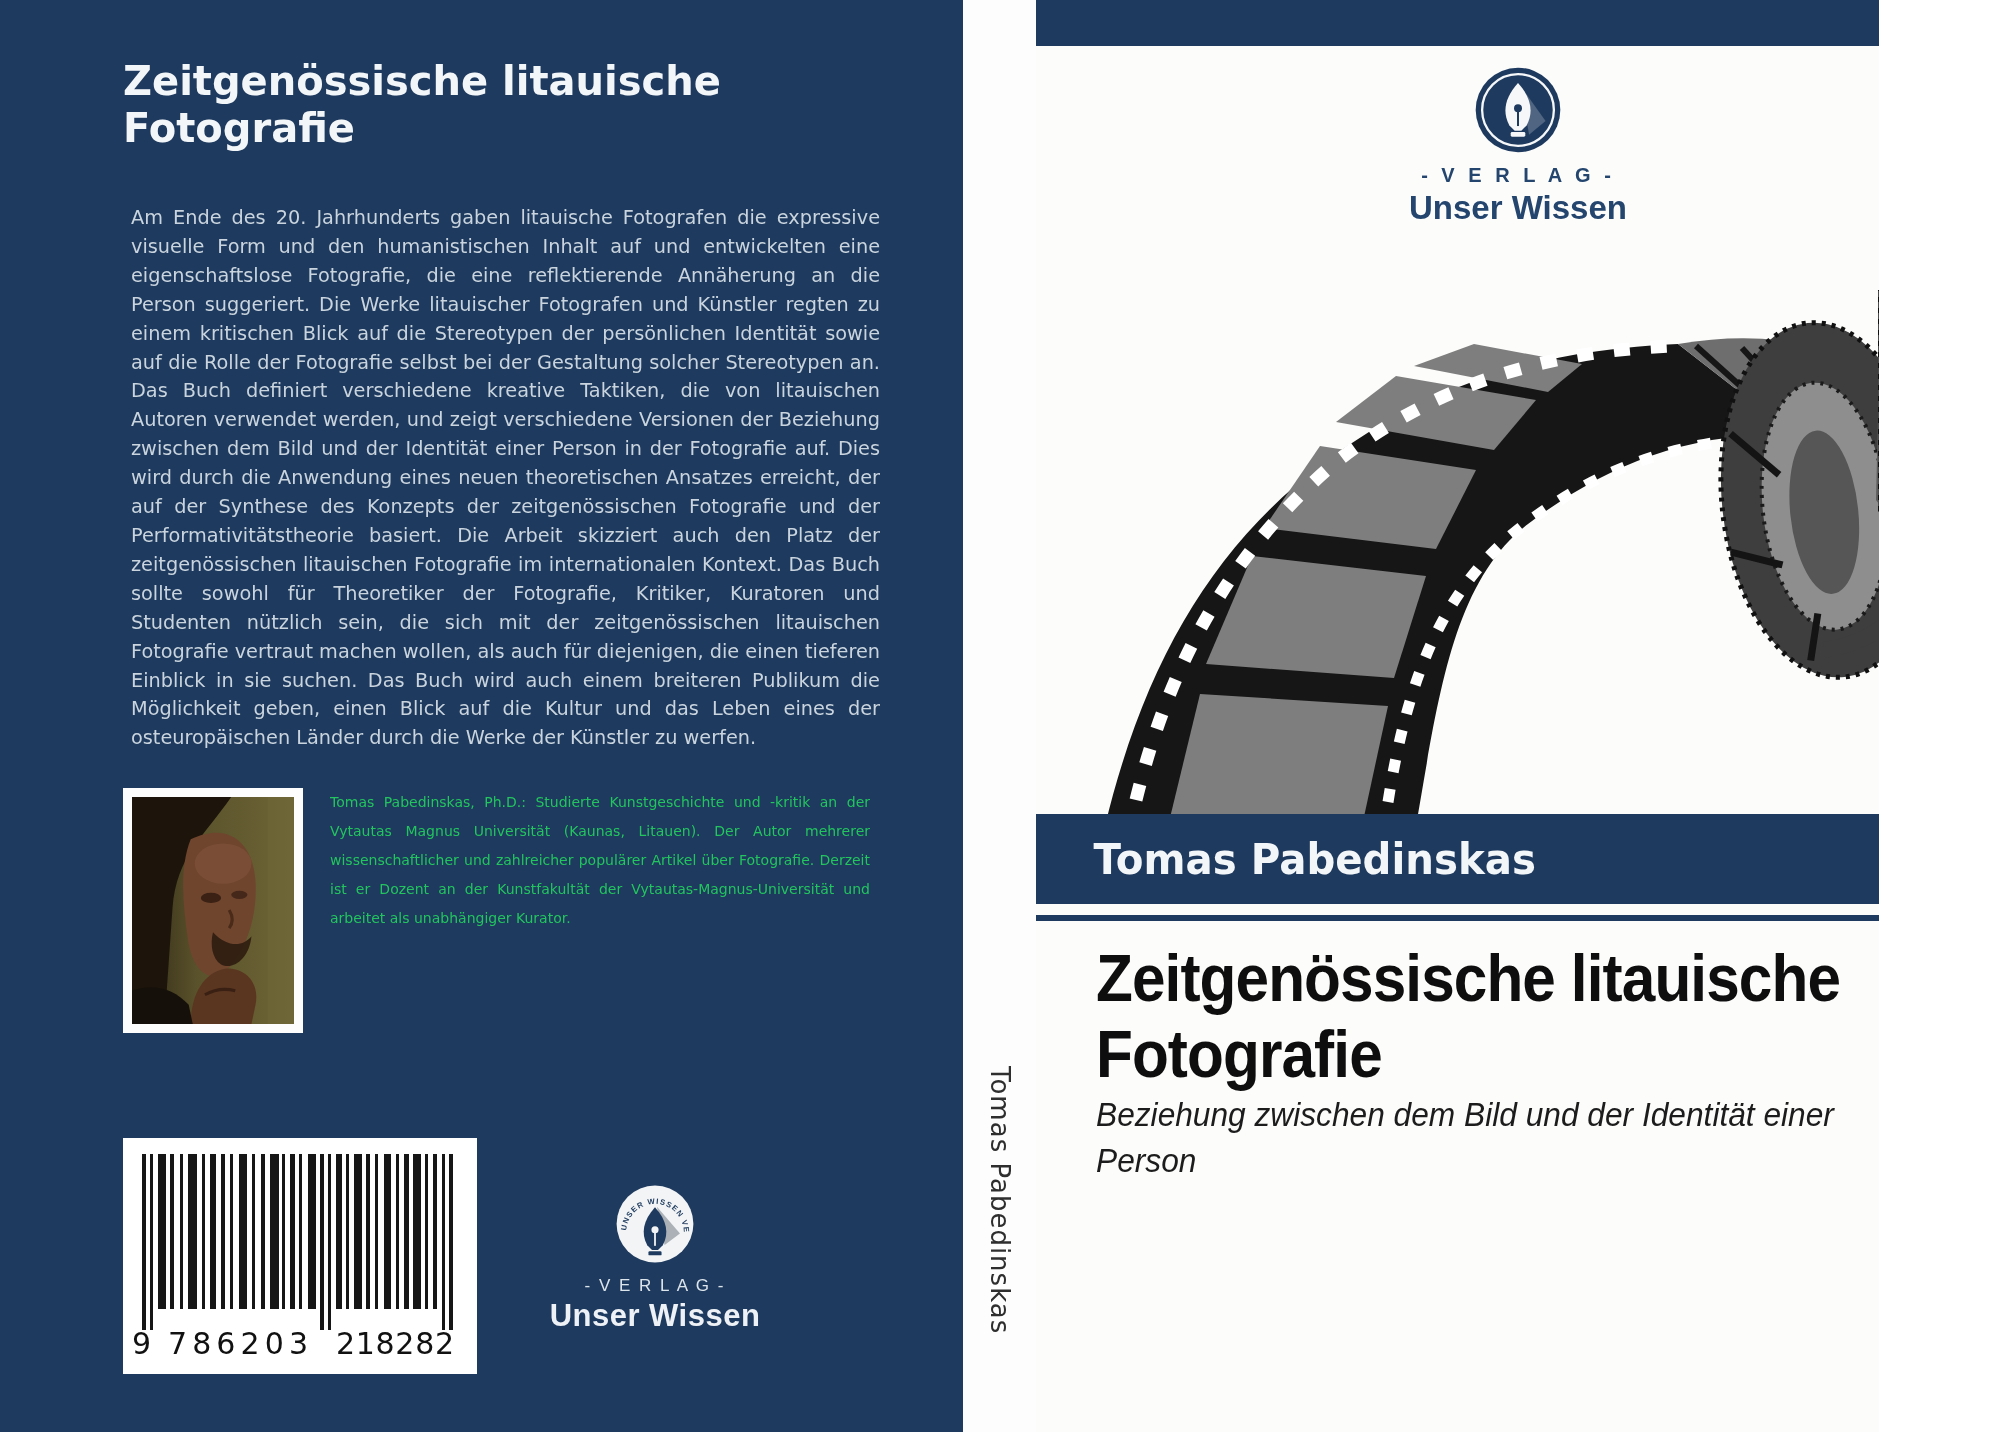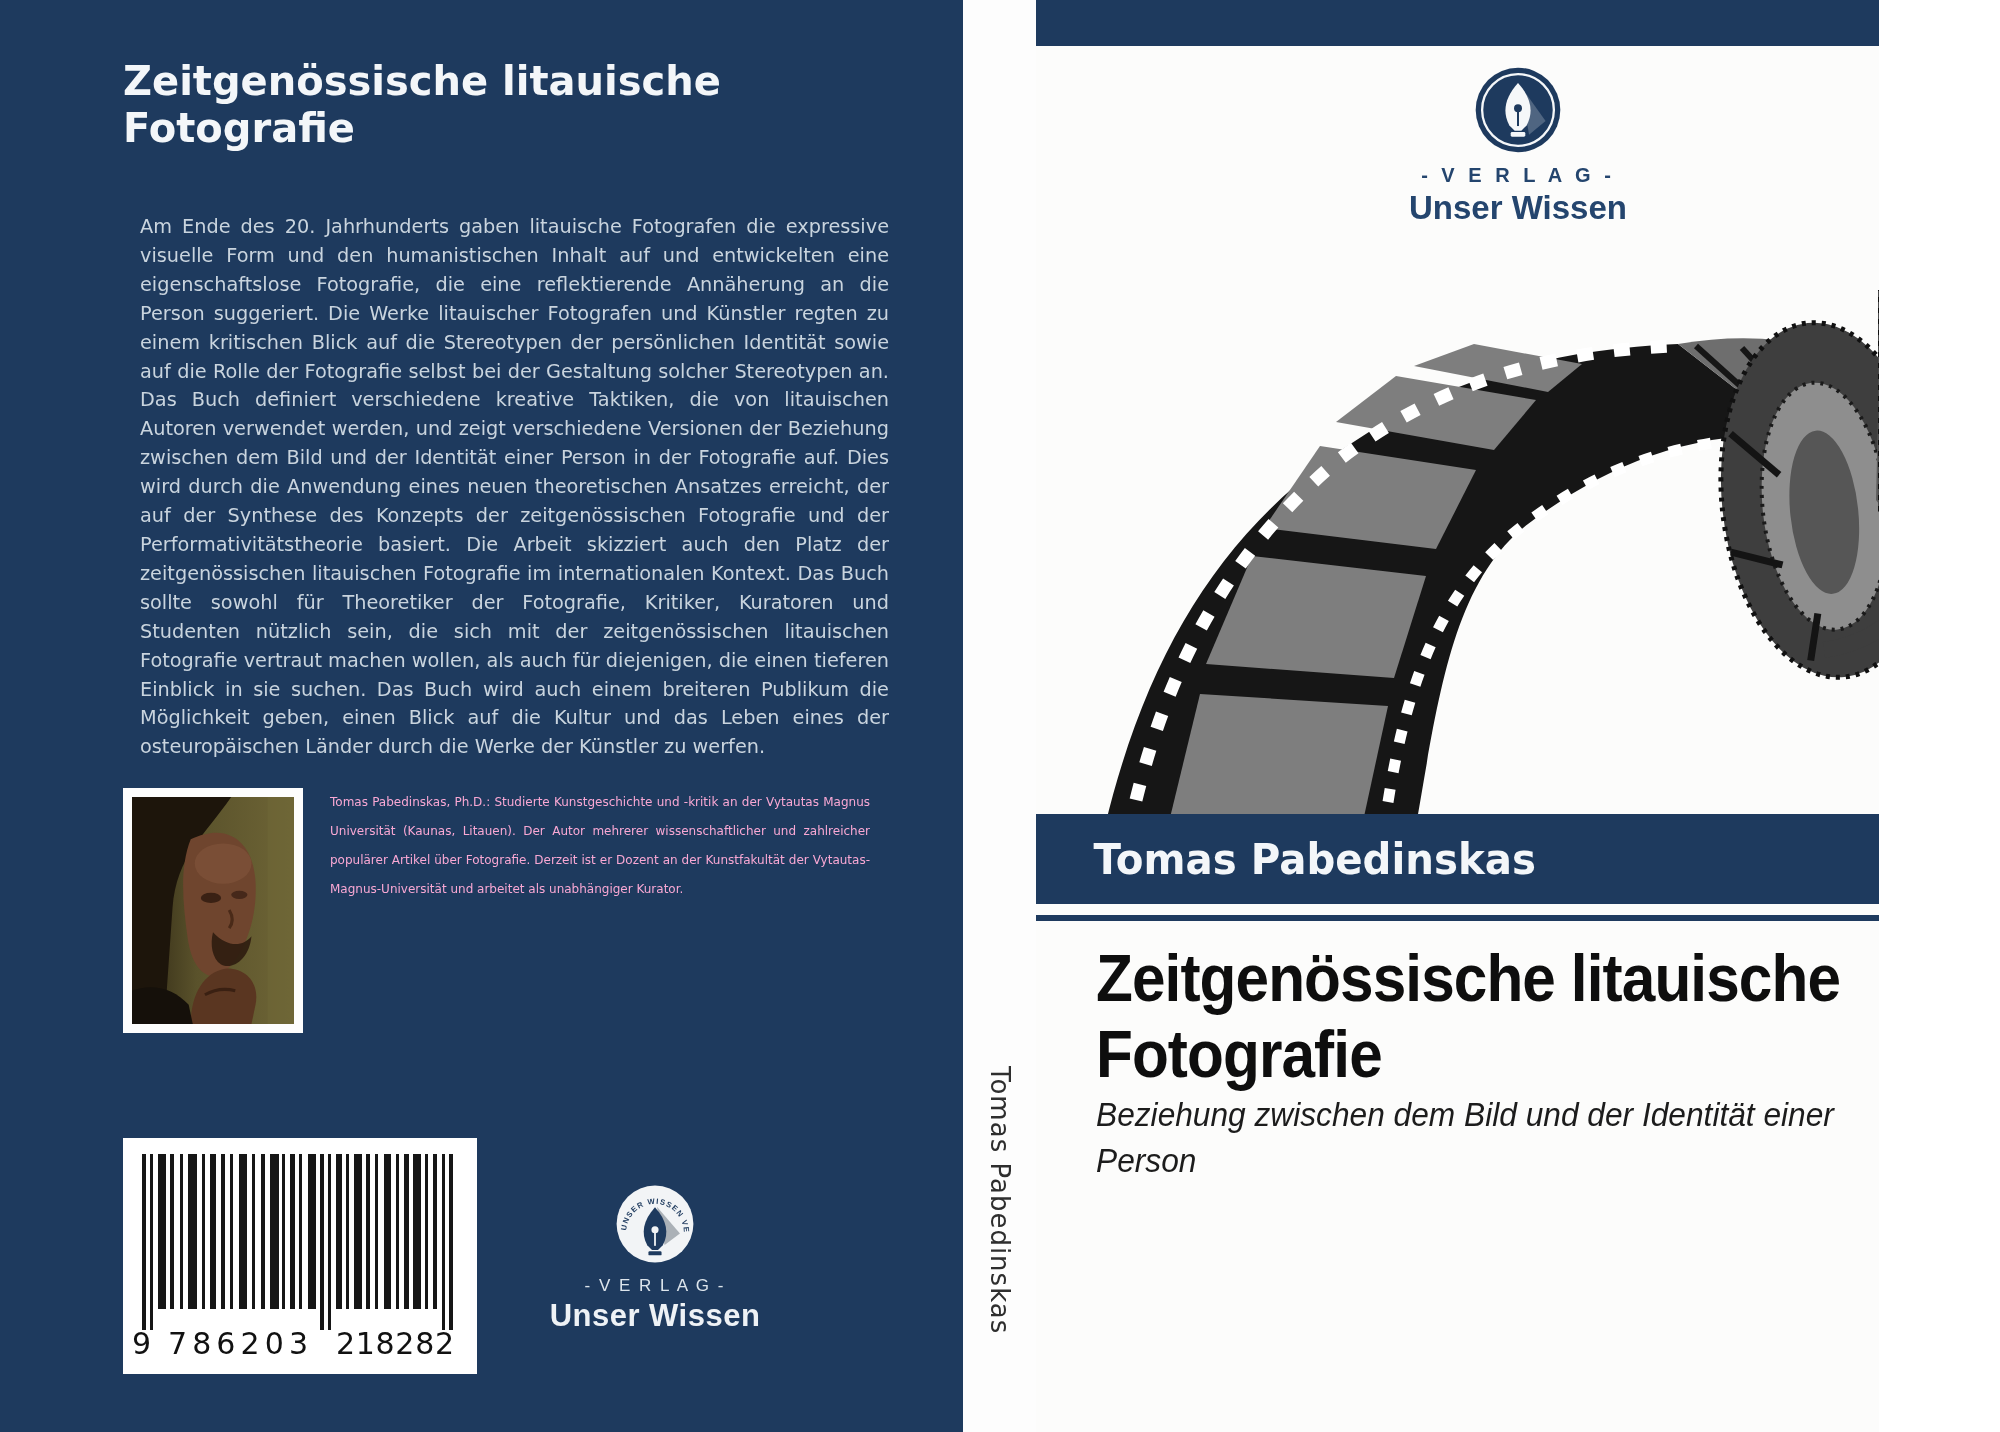--- a/index.html
+++ b/index.html
@@ -4,27 +4,27 @@
 <style>
   html,body{margin:0;padding:0;background:#ffffff;}
   .page{position:relative;width:1879px;height:1432px;overflow:hidden;background:#ffffff;
         font-family:"DejaVu Sans",sans-serif;}
 
   
   .back{position:absolute;left:0;top:0;width:963px;height:1432px;background:#1e3a5e;}
   .back-title{position:absolute;left:123px;top:58px;width:700px;margin:0;
               font-family:"DejaVu Sans",sans-serif;font-weight:bold;
               font-size:40px;line-height:1.18;color:#f3f6f9;letter-spacing:0;}
-  .back-body{position:absolute;left:123px;top:196px;width:749px;margin:17px;
+  .back-body{position:absolute;left:123px;top:196px;width:749px;margin:8px;
              font-size:19.3px;line-height:28.9px;color:#c9d4de;
              text-align:justify;text-align-last:left;}
   .author-row{position:absolute;left:123px;top:788px;width:760px;display:flex;gap:27px;align-items:flex-start;}
   .photo-frame{flex:0 0 auto;background:#fdfdfd;padding:9px;width:162px;height:227px;}
   .photo-frame svg{display:block;width:162px;height:227px;}
-  .bio{margin:0;width:540px;font-size:12px;line-height:29px;color:#f9a8d4;
+  .bio{margin:0;width:540px;font-size:14px;line-height:29px;color:#22c55e;
        text-align:justify;text-align-last:left;}
 
   .barcode-box{position:absolute;left:123px;top:1138px;width:354px;height:236px;background:#ffffff;}
   .barcode-box svg{display:block;width:354px;height:236px;}
 
   .back-pub{position:absolute;left:535px;top:1176px;width:240px;text-align:center;}
   .back-pub svg.emblem{display:block;margin:0 auto;width:96px;height:96px;}
   .pub-verlag-b{margin:4px 0 0 0;font-size:17px;letter-spacing:2px;color:#dde5ec;
                 font-family:"Liberation Sans",sans-serif;}
   .pub-name-b{margin:2px 0 0 0;font-size:31px;font-weight:bold;color:#eef2f6;

